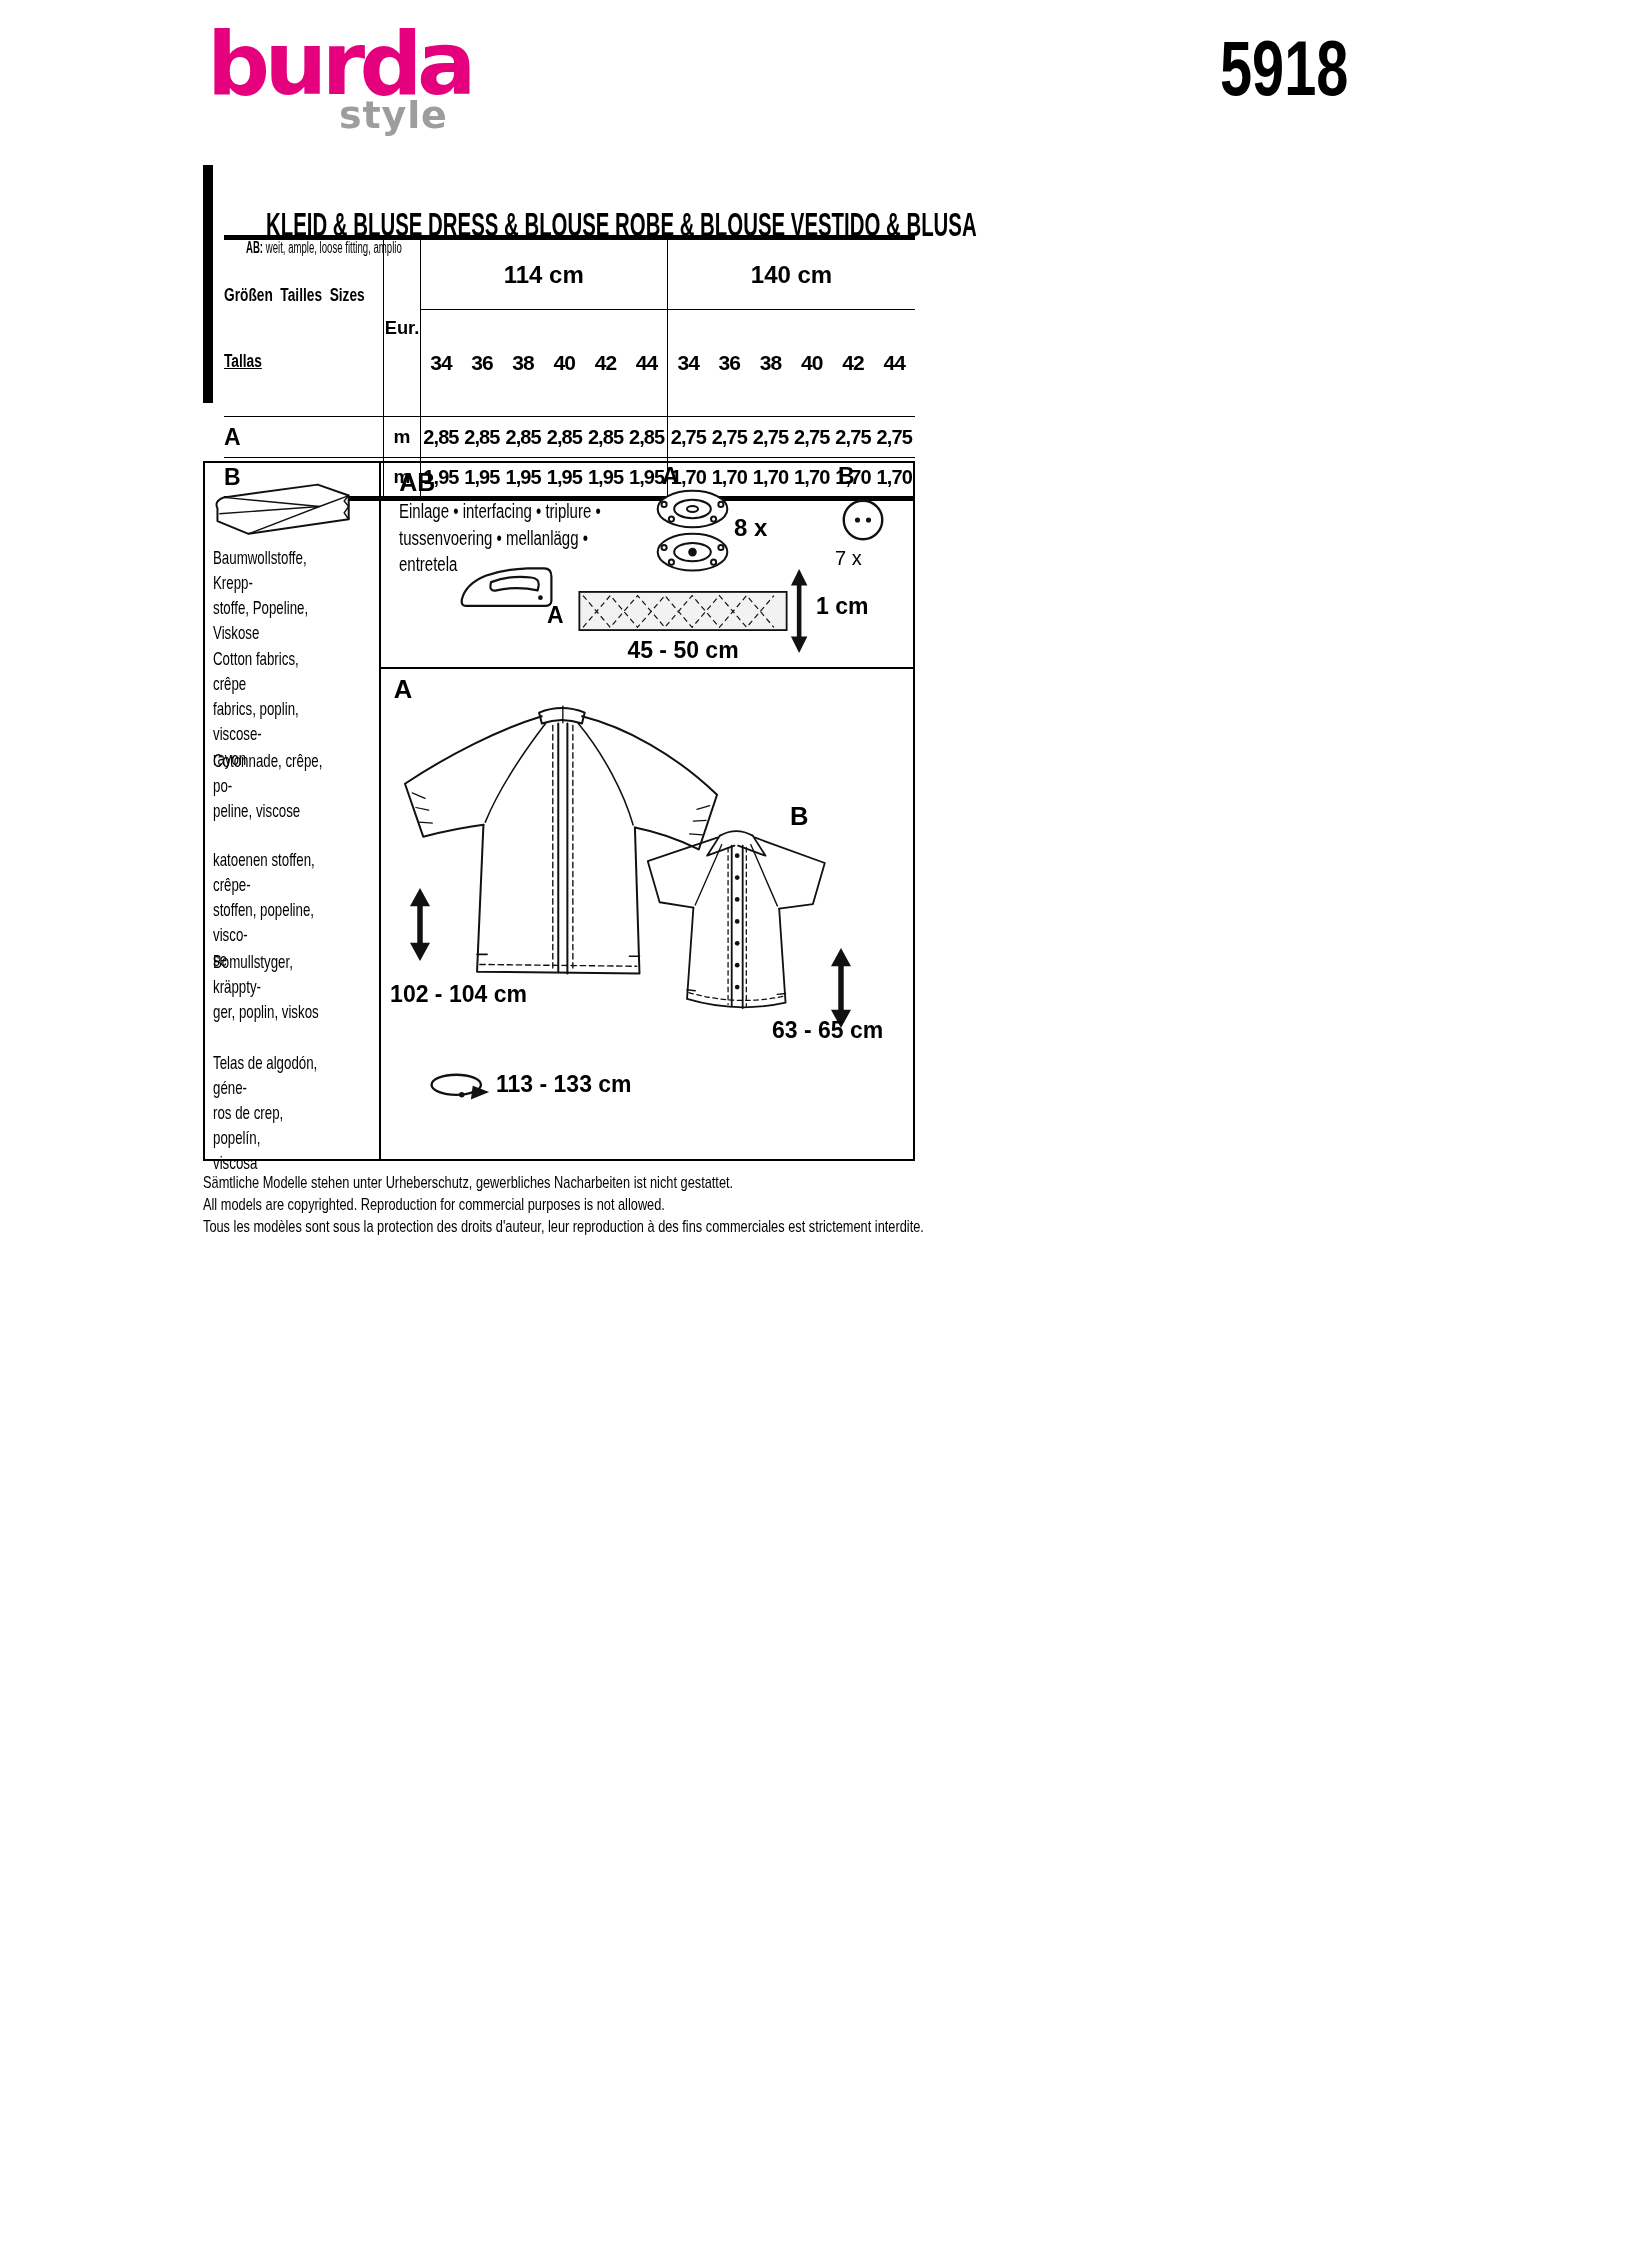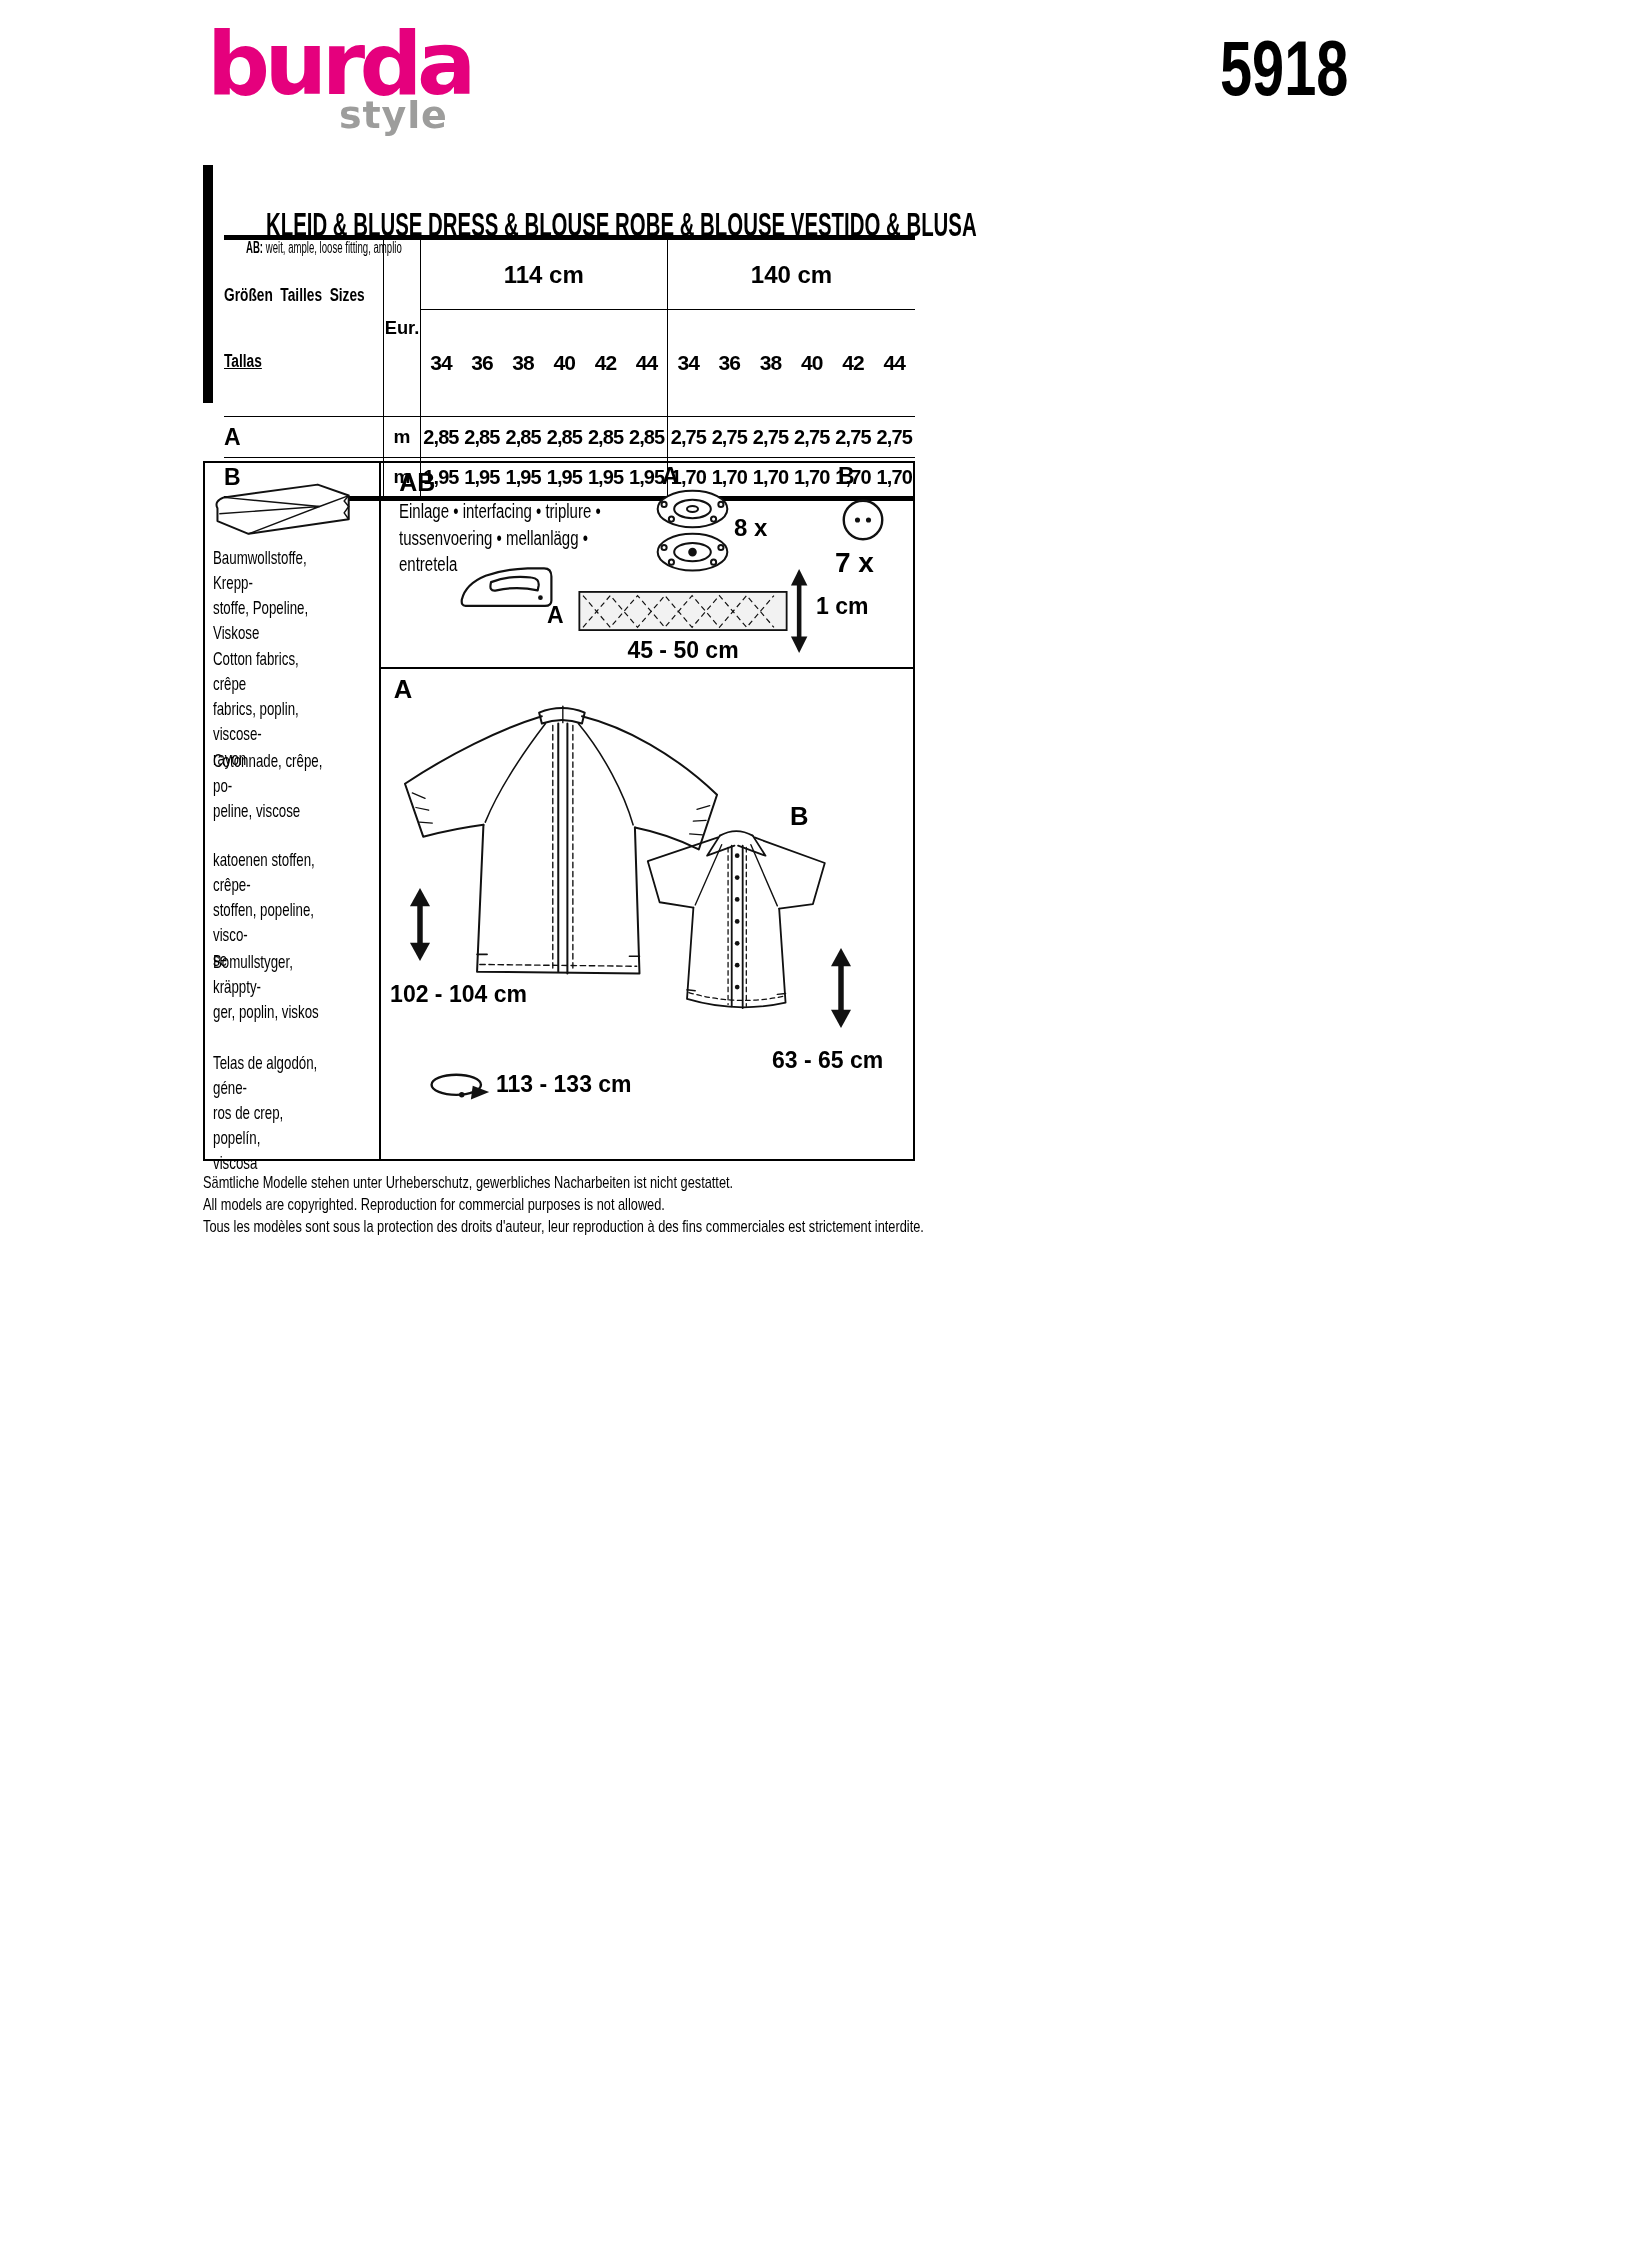--- a/index.html
+++ b/index.html
@@ -59,35 +59,35 @@
   .notions { position:absolute; left:176px; top:0; width:533px; height:206px; border-bottom:2.7px solid #000; }
   .ab-label { position:absolute; left:18.3px; top:4.6px; font-size:25px; font-weight:bold; }
   .interfacing { position:absolute; left:18.3px; top:35px; font-size:20px; line-height:26.5px; }
   .iron { position:absolute; left:79px; top:99px; }
   .iron-label { position:absolute; left:166px; top:139px; font-size:23px; font-weight:bold; }
   .snaps-label { position:absolute; left:281px; top:0; font-size:23px; font-weight:bold; }
   .snaps { position:absolute; left:272px; top:24px; }
   .snaps-count { position:absolute; left:353px; top:51px; font-size:24px; font-weight:bold; }
   .button-label { position:absolute; left:457px; top:0; font-size:23px; font-weight:bold; }
   .button-icon { position:absolute; left:460px; top:35px; }
-  .button-count { position:absolute; left:454px; top:84px; font-size:28px; font-weight:bold; }
+  .button-count { position:absolute; left:454px; top:84px; font-size:20px; font-weight:normal; }
   .strip { position:absolute; left:197px; top:128px; }
   .strip-arrow { position:absolute; left:409px; top:106px; }
   .strip-h-label { position:absolute; left:435px; top:130px; font-size:23px; font-weight:bold; }
   .strip-w-label { position:absolute; left:197px; top:174px; width:210px; text-align:center; font-size:23px; font-weight:bold; }
 
   .drawings { position:absolute; left:176px; top:206px; width:533px; height:492px; }
   .viewA-label { position:absolute; left:12.8px; top:5.5px; font-size:25.6px; font-weight:bold; }
   .garmentA { position:absolute; left:11px; top:29px; }
   .lenA-arrow { position:absolute; left:27.4px; top:219px; }
   .lenA-label { position:absolute; left:9.1px; top:312px; font-size:23px; font-weight:bold; }
   .viewB-label { position:absolute; left:409px; top:133px; font-size:25.6px; font-weight:bold; }
   .garmentB { position:absolute; left:254px; top:148px; }
   .lenB-arrow { position:absolute; left:448px; top:279px; }
-  .lenB-label { position:absolute; left:391px; top:378px; font-size:23px; font-weight:bold; }
+  .lenB-label { position:absolute; left:391px; top:348px; font-size:23px; font-weight:bold; }
   .girth { position:absolute; left:46px; top:400px; }
   .girth-label { position:absolute; left:115px; top:402px; font-size:23px; font-weight:bold; }
 
   
   .footer { position:absolute; left:203px; top:1171px; width:1005px; }
   .ft-sm { font-size:16.4px; line-height:22px; }
   .ft-lg { font-size:21px; line-height:29px; margin-top:1.8px; }
 </style>
 </head>
 <body>

